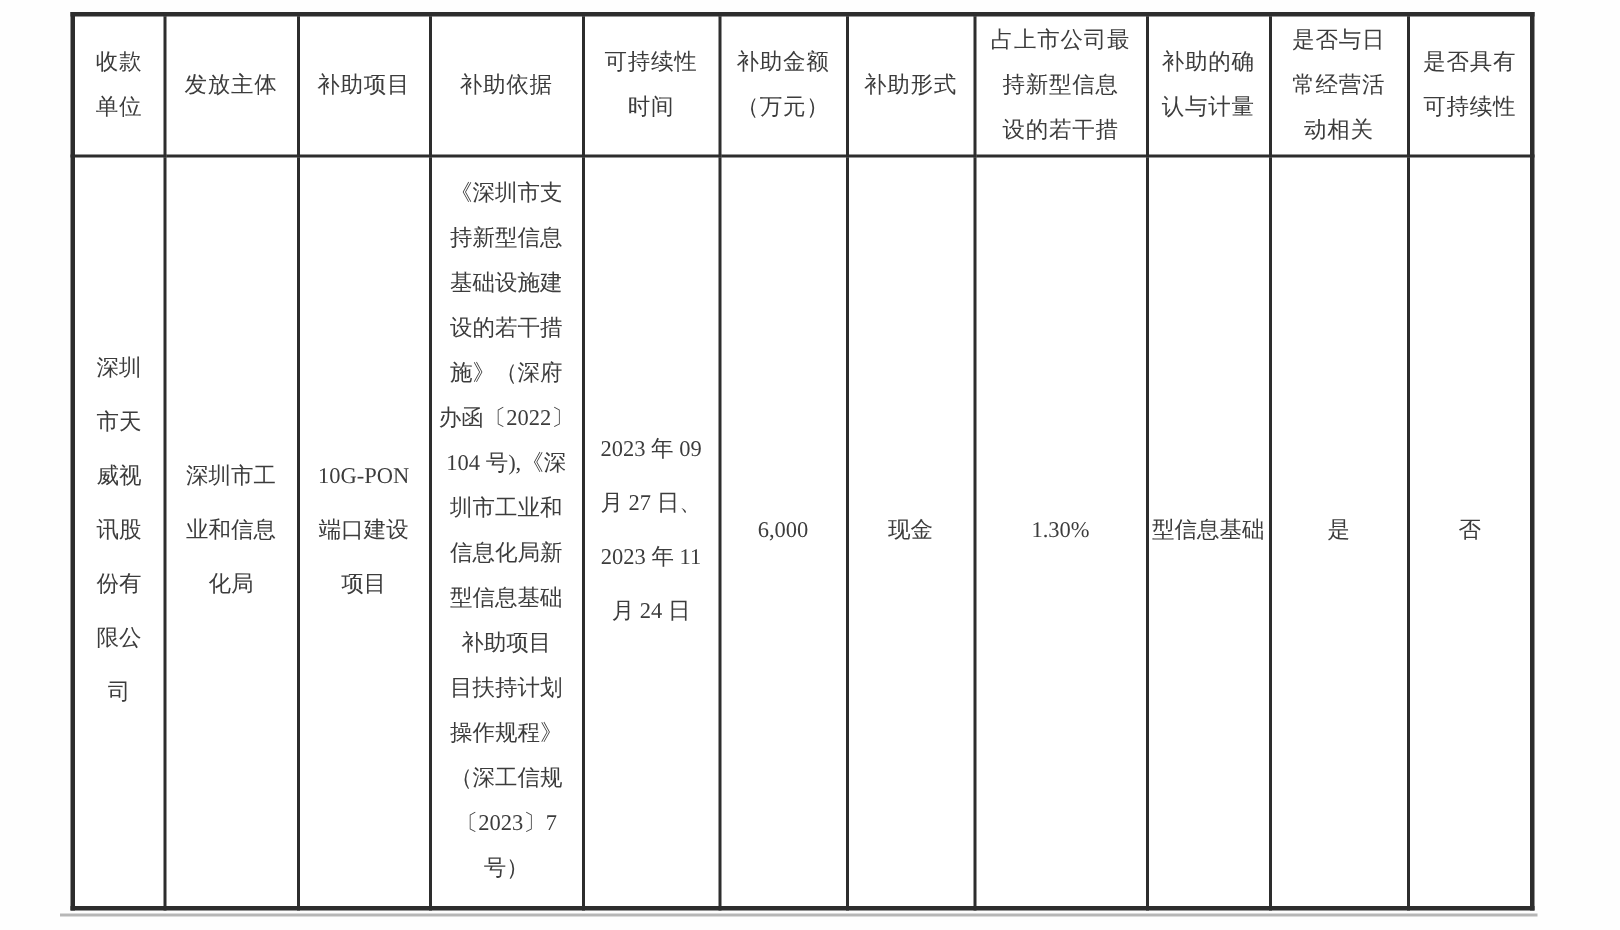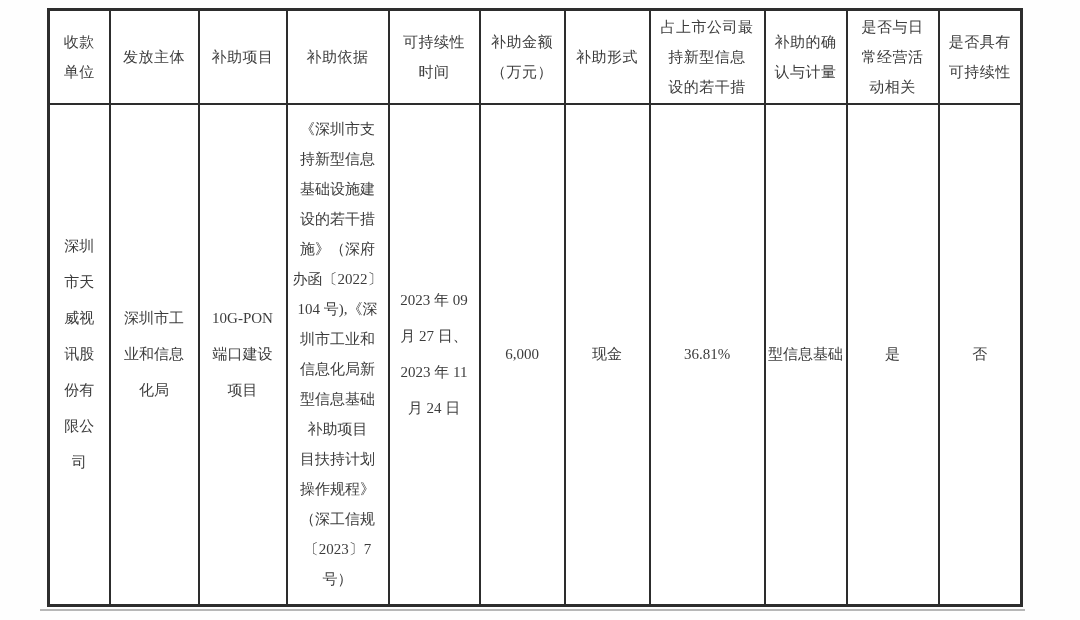--- a/index.html
+++ b/index.html
@@ -165,21 +165,21 @@
             <div class="ln">2023 年 11</div>
             <div class="ln">月 24 日</div>
           </td>
         <td>
             <div class="ln">6,000</div>
           </td>
         <td>
             <div class="ln">现金</div>
           </td>
         <td>
-            <div class="ln">36.81%</div>
+            <div class="ln">1.30%</div>
           </td>
         <td>
             <div class="ln">型信息基础</div>
           </td>
         <td>
             <div class="ln">是</div>
           </td>
         <td>
             <div class="ln">否</div>
           </td>

